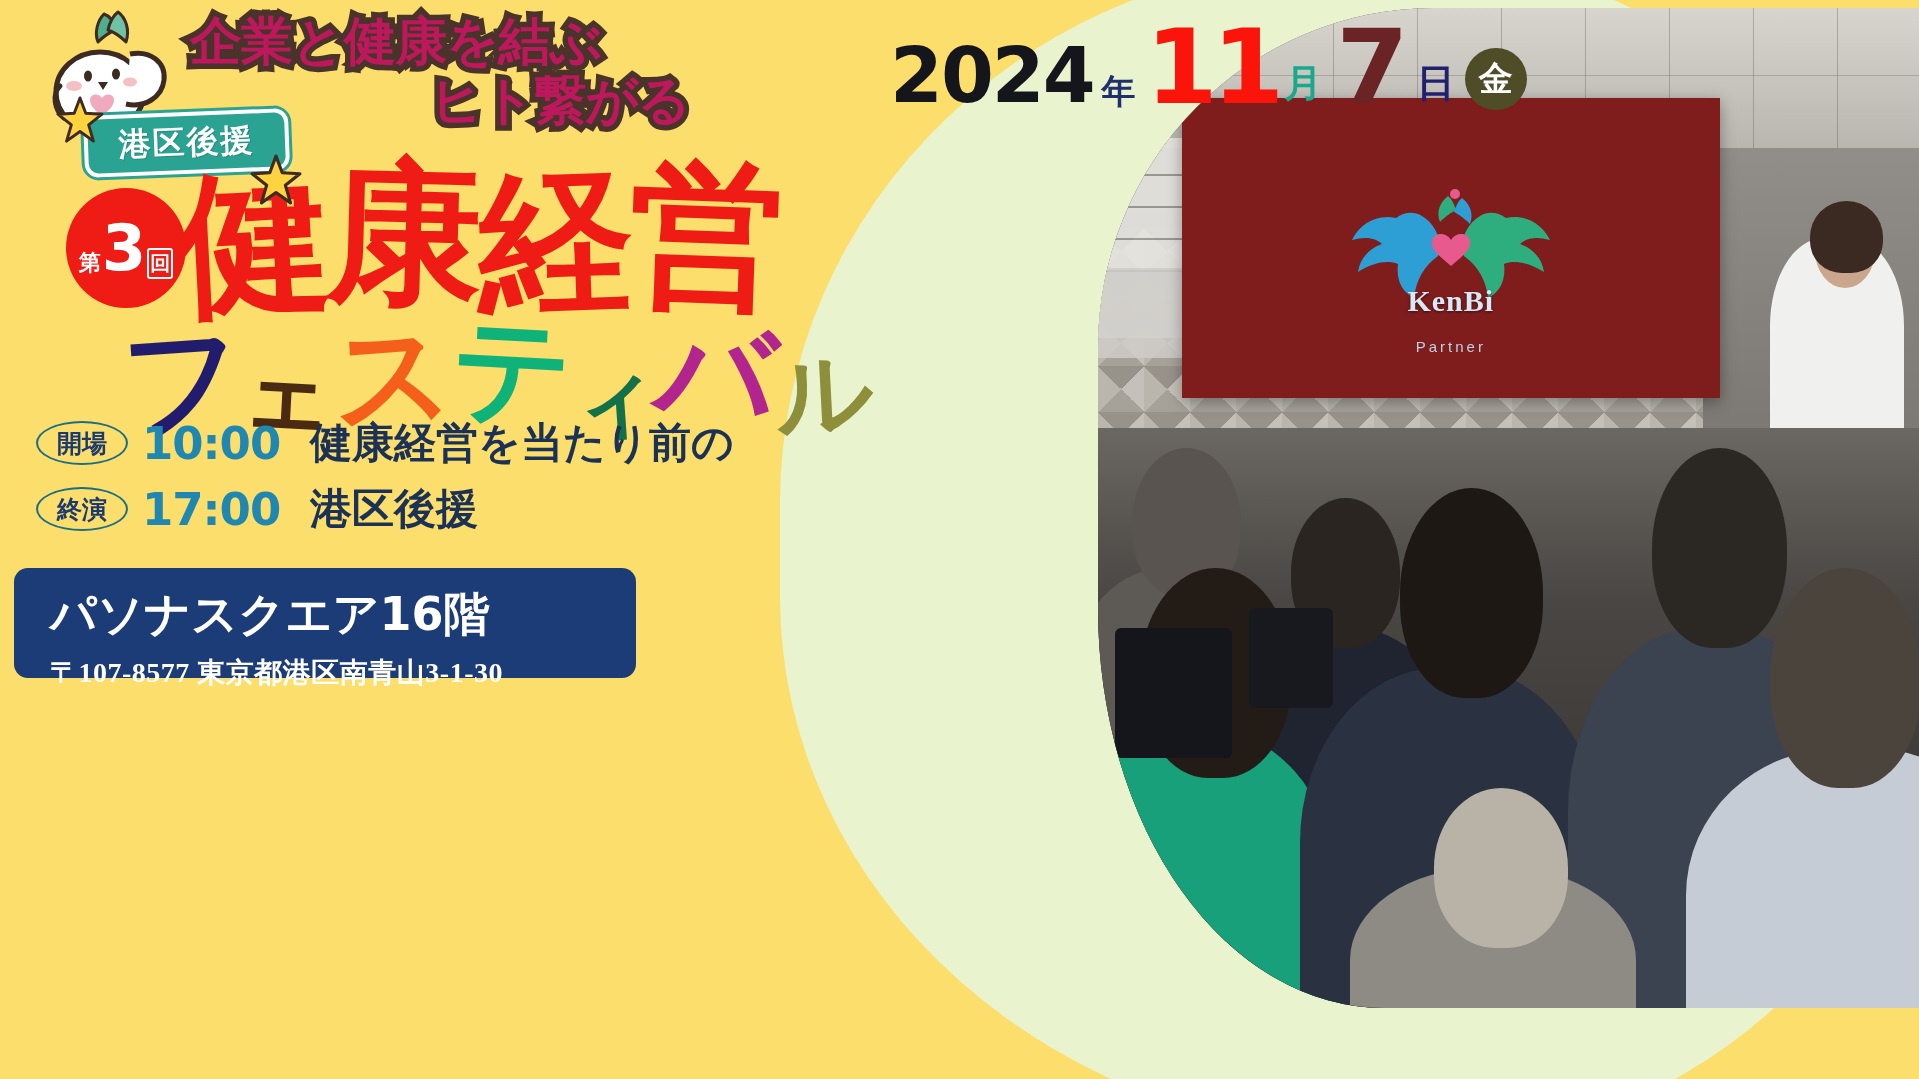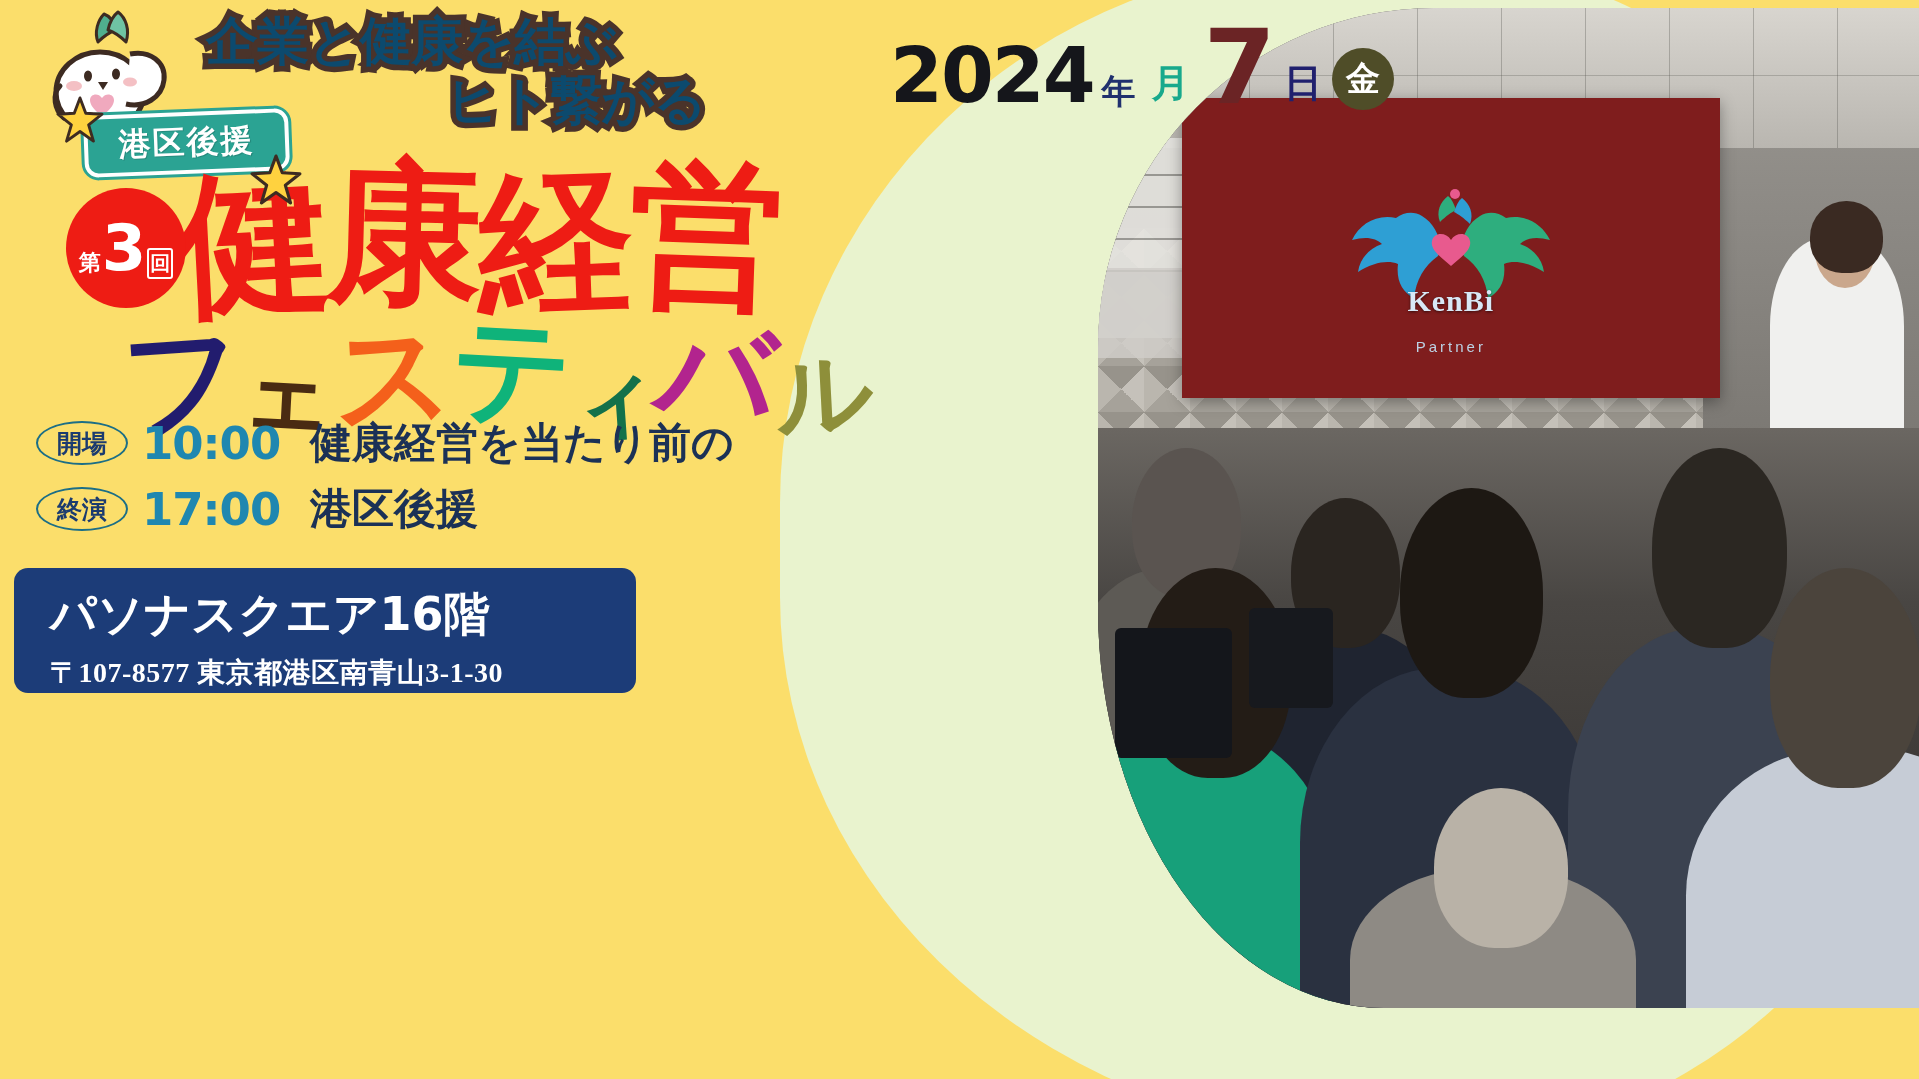--- a/index.html
+++ b/index.html
@@ -112,25 +112,24 @@
   
   .mascot { position:absolute; left:38px; top:8px; width:150px; height:150px; }
 
   
   .tagline {
     position:absolute; left:190px; top:14px; width:560px;
     font-family: "DejaVu Sans", "Liberation Sans", sans-serif;
     font-weight: 900;
     font-size: 52px;
     line-height: 1.05;
-    color: #0c4a6e;
+    color: #be185d;
     -webkit-text-stroke: 11px #4A332A;
     paint-order: stroke fill;
     letter-spacing: -1px;
-    margin-left: 16px;
   }
   .tagline .l1 { display:block; text-align:left; }
   .tagline .l2 { display:block; text-align:right; padding-right: 60px; margin-top: 4px; }
 
   
   .minato-badge {
     position:absolute; left:84px; top:112px;
     width: 205px; height: 62px;
     background: #2BA393;
     border: 4px solid #FFFFFF;
@@ -226,21 +225,21 @@
   .tdesc {
     margin-left: 8px;
     color:#1B3156; font-weight:900; font-size:42px;
     font-family:"DejaVu Sans","Liberation Sans",sans-serif;
     letter-spacing:0px; white-space:nowrap;
   }
 
   
   .venue {
     position:absolute; left:14px; top:568px;
-    width: 622px; height: 125px;
+    width: 622px; height: 110px;
     background:#1C3C78;
     border-radius: 14px;
     z-index:6;
     padding: 16px 28px 14px 36px;
     color:#fff;
   }
   .venue .v-name {
     font-family:"DejaVu Sans","Liberation Sans",sans-serif;
     font-weight:900; font-size:46px; letter-spacing:0px;
   }
@@ -410,19 +409,20 @@
 
     <div class="venue">
       <div class="v-name">パソナスクエア16階</div>
       <div class="v-addr">〒107-8577 東京都港区南青山3-1-30</div>
     </div>
   </div>
 
   <div class="datewrap">
     <span class="d-year">2024</span>
     <span class="d-nen">年</span>
+    <span class="d-mon">11</span>
     <span class="d-getsu">月</span>
     <span class="d-day">7</span>
     <span class="d-nichi">日</span>
     <span class="d-dow">金</span>
   </div>
 
 </div>
 
 </body></html>

